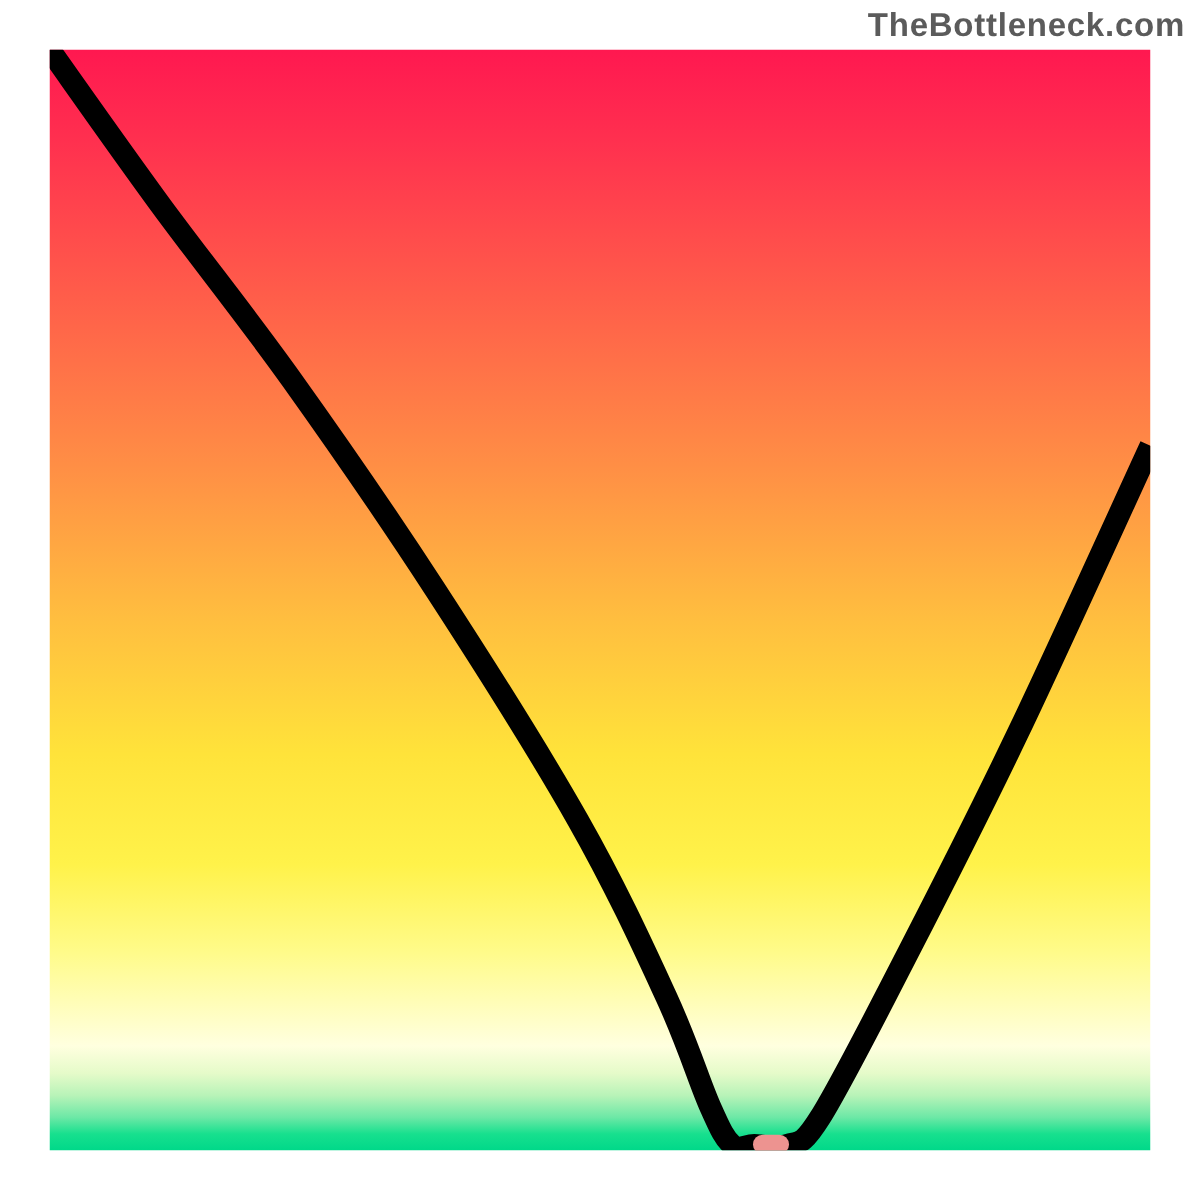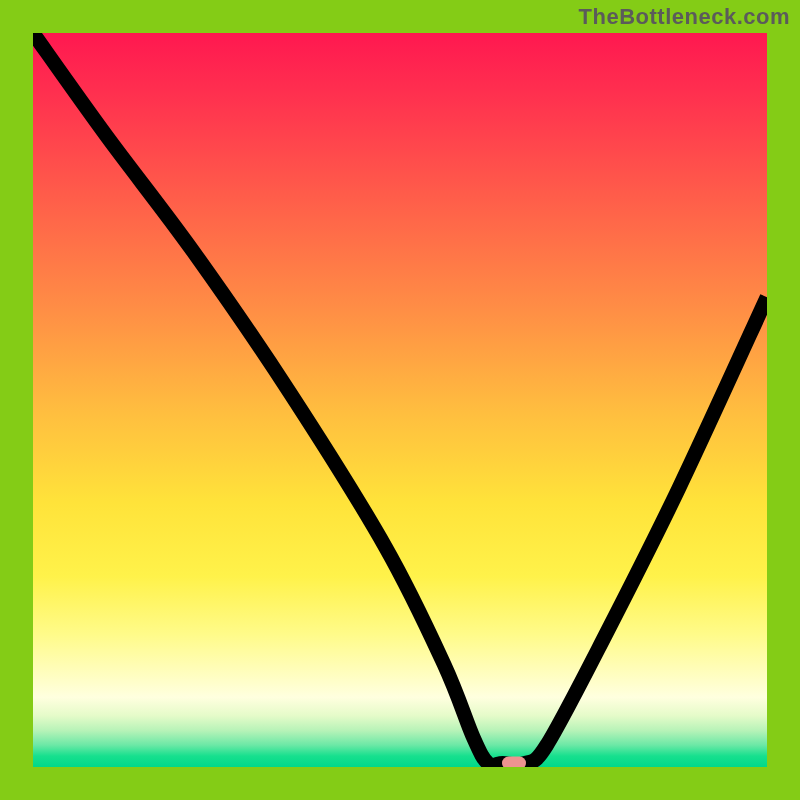--- a/index.html
+++ b/index.html
@@ -8,21 +8,21 @@
     background: #000;
     width: 800px;
     height: 800px;
     overflow: hidden;
     font-family: Arial, Helvetica, sans-serif;
   }
   .frame {
     position: relative;
     width: 800px;
     height: 800px;
-    background: #84cc16;
+    background: #ffffff;
     text-align: right;
   }
   .watermark {
     position: absolute;
     top: 4px;
     right: 10px;
     color: #5b5b5b;
     font-size: 22px;
     font-weight: 600;
     letter-spacing: 0.5px;

